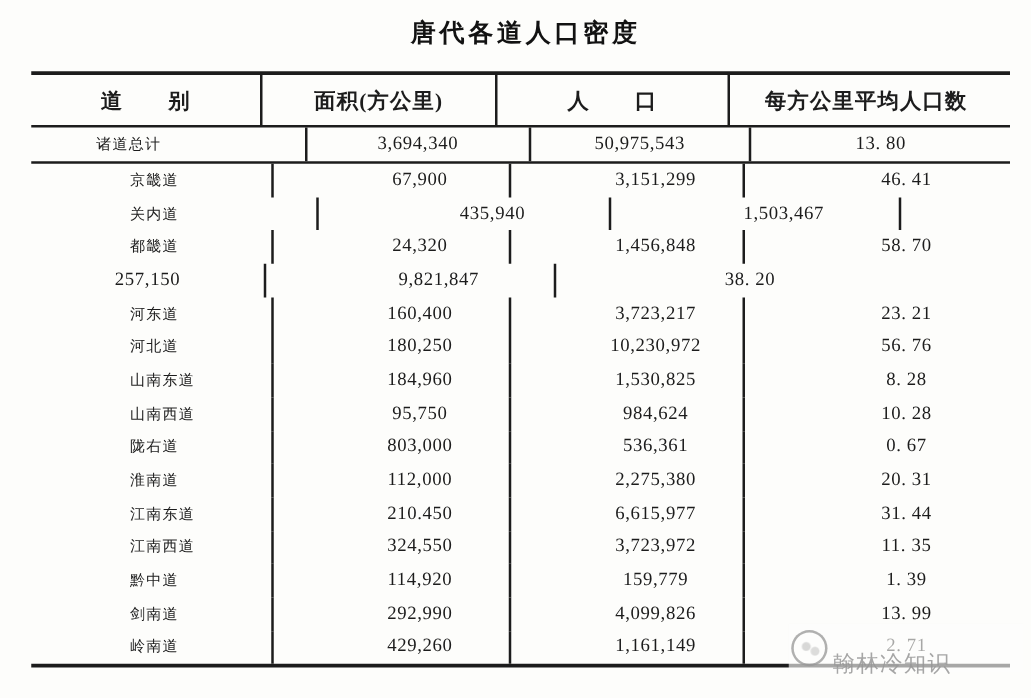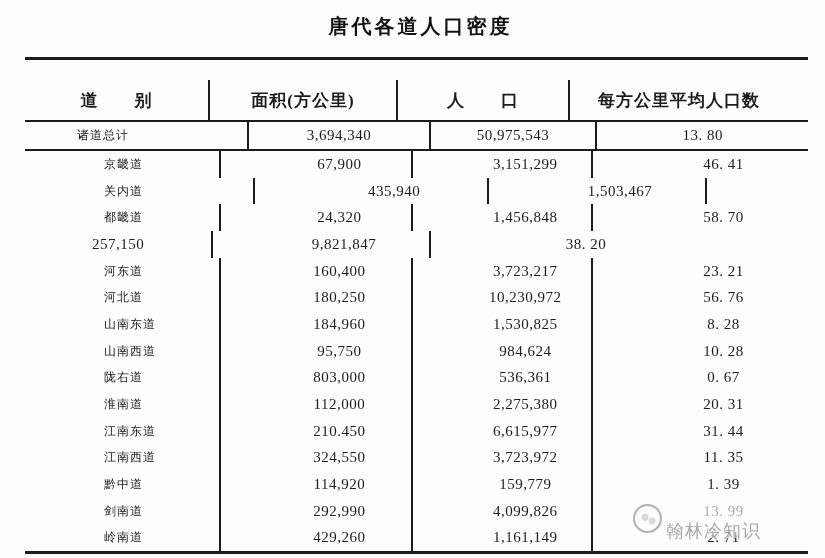--- a/index.html
+++ b/index.html
@@ -20,26 +20,26 @@
   }
   .scan-table{
     position:absolute;left:25px;top:57px;width:783px;
     border-top:3px solid #1c1c1c;
     border-bottom:3px solid #1c1c1c;
   }
   .trow{display:flex;align-items:center;}
   .c1,.c2,.c3,.c4{box-sizing:border-box;height:100%;display:flex;align-items:center;}
   .c1{width:185px;border-right:2px solid #1c1c1c;}
   .c2{width:188px;border-right:2px solid #1c1c1c;justify-content:center;}
-  .c3{width:172px;border-right:2px solid #1c1c1c;justify-content:center;}
+  .c3{width:186px;border-right:2px solid #1c1c1c;justify-content:center;}
   .c4{width:218px;justify-content:center;}
   .header-row{
     height:40px;
     border-bottom:2px solid #1c1c1c;
-    font-weight:bold;font-size:17px;letter-spacing:1px;margin-top:20px;
+    font-weight:bold;font-size:17px;letter-spacing:1px;
   }
   .header-row .c1{justify-content:center;}
   .total-row{
     height:27px;
     border-bottom:2px solid #1c1c1c;
     font-size:17px;
   }
   .total-row .c1{padding-left:7px;}
   .data-row{height:26.7px;font-size:17px;gap:46px;}
   .data-row .c1{padding-left:34px;}

